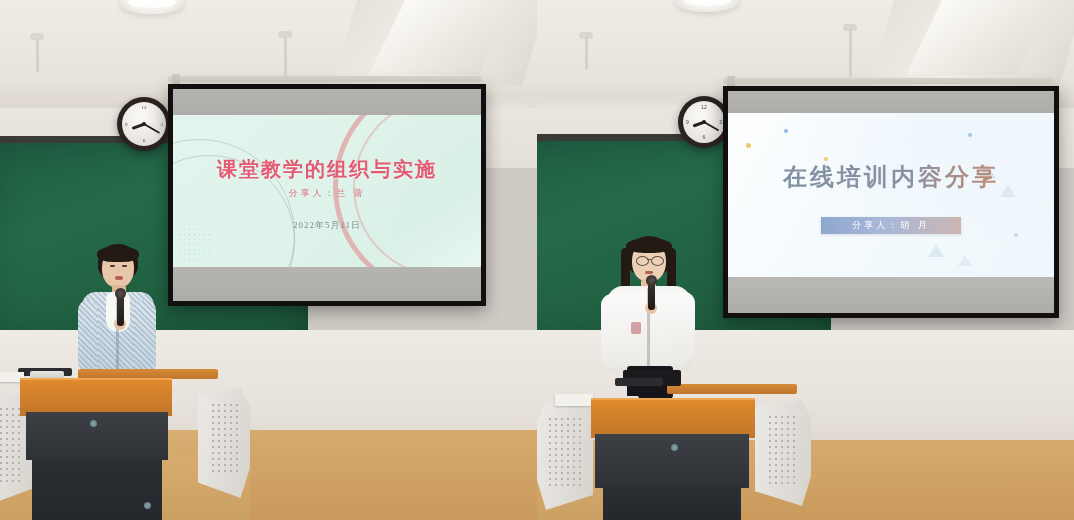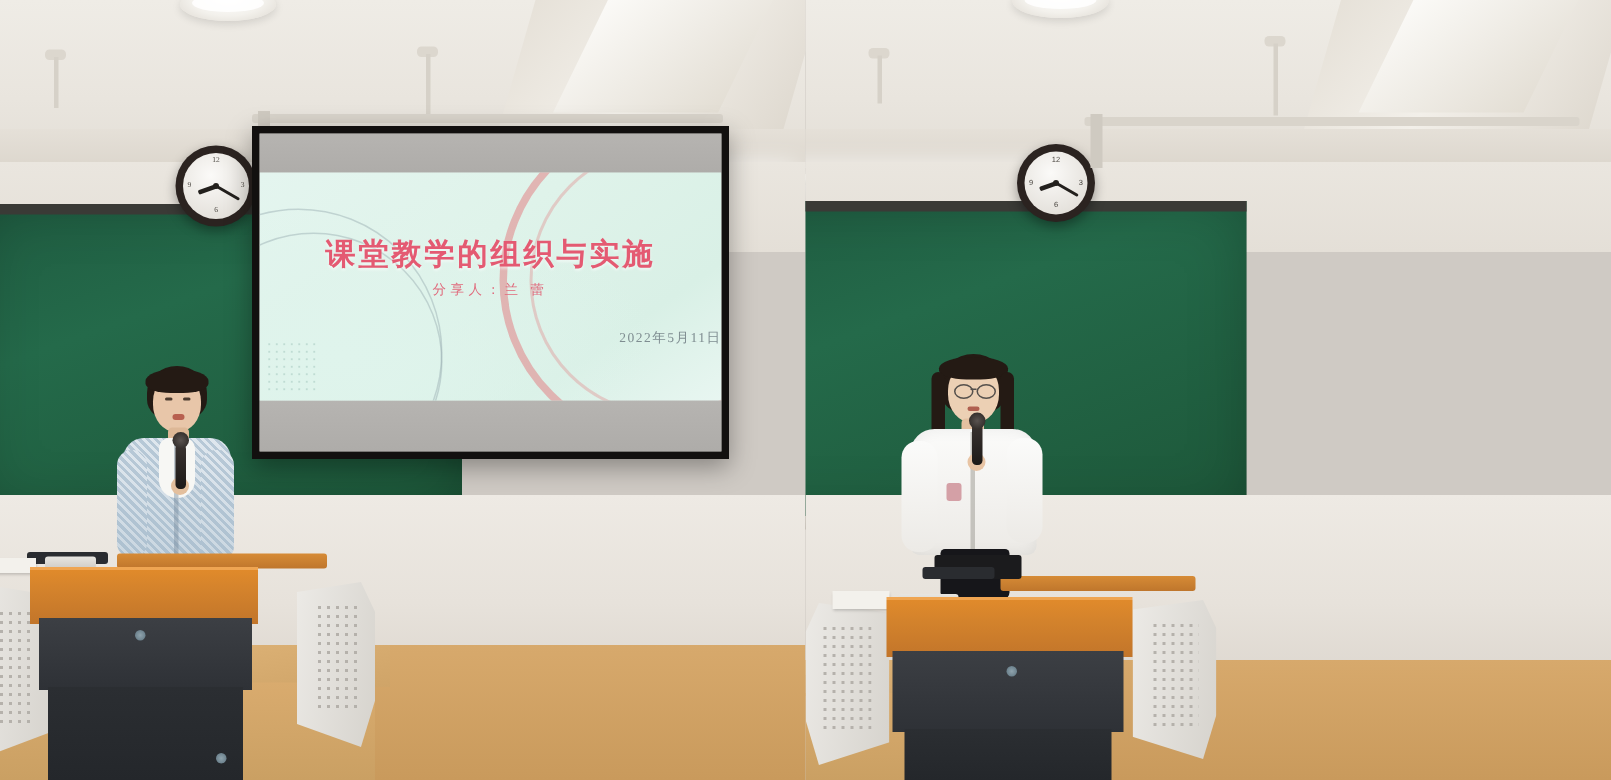--- a/index.html
+++ b/index.html
@@ -74,21 +74,21 @@
   
   .slide-mint{background:
      radial-gradient(ellipse at 18% 80%,#dff4ec 0%,rgba(223,244,236,0) 60%),
      linear-gradient(145deg,#e4f5ef 0%,#dff3ea 40%,#d9f0e6 75%,#e8f6f1 100%);}
   .arc{position:absolute;border-radius:50%;border:5px solid rgba(226,130,133,.55);}
   .arc-thin{position:absolute;border-radius:50%;border:1px solid rgba(150,170,175,.45);}
   .slide-title-1{position:absolute;width:100%;text-align:center;
     color:#e45a72;font-weight:700;letter-spacing:2px;
     text-shadow:0 1px 2px rgba(255,255,255,.6);}
   .slide-sub-1{position:absolute;width:100%;text-align:center;color:#e06a7c;letter-spacing:3px;}
-  .slide-date-1{position:absolute;width:100%;text-align:right;color:#7f8d91;letter-spacing:1px;}
+  .slide-date-1{position:absolute;width:100%;text-align:center;color:#7f8d91;letter-spacing:1px;}
   .dotgrid{position:absolute;opacity:.5;
     background-image:radial-gradient(#9fc4ba 0.8px,transparent 0.9px);
     background-size:5px 5px;}
 
   
   .slide-white{background:
      radial-gradient(ellipse at 78% 18%,#eef6fd 0%,rgba(238,246,253,0) 55%),
      linear-gradient(120deg,#fdfefe 0%,#f4fafd 45%,#eef7fc 100%);}
   .slide-title-2{position:absolute;width:100%;text-align:center;font-weight:700;letter-spacing:3px;}
   .badge-2{position:absolute;left:50%;transform:translateX(-50%);
@@ -277,20 +277,44 @@
         <div class="clock-tick" style="left:50%;bottom:3px;transform:translateX(-50%);">6</div>
         <div class="clock-tick" style="left:3px;top:50%;transform:translateY(-50%);">9</div>
         <div class="clock-hand" style="width:3px;height:12px;left:calc(50% - 1.5px);top:calc(50% - 12px);transform:rotate(250deg);"></div>
         <div class="clock-hand" style="width:2px;height:17px;left:calc(50% - 1px);top:calc(50% - 17px);transform:rotate(120deg);"></div>
         <div class="clock-center" style="left:calc(50% - 2px);top:calc(50% - 2px);"></div>
       </div>
     </div>
 
     <div class="screen-rail" style="left:186px;top:78px;width:330px;"></div>
     <div class="screen-mount" style="left:190px;top:76px;"></div>
+    <div class="screen-frame" style="left:186px;top:86px;width:326px;height:222px;">
+      <div class="screen-inner">
+        <div class="letterbox" style="top:0;height:22px;"></div>
+        <div class="letterbox" style="bottom:0;height:26px;"></div>
+
+        <div class="slide slide-white" style="top:22px;height:164px;">
+          <div class="confetti" style="left:18px;top:30px;width:5px;height:5px;background:#f0c86a;"></div>
+          <div class="confetti" style="left:56px;top:16px;width:4px;height:4px;background:#8fb8e0;"></div>
+          <div class="confetti" style="left:96px;top:44px;width:4px;height:4px;background:#f0c86a;"></div>
+          <div class="confetti" style="left:240px;top:20px;width:4px;height:4px;background:#9fc6e8;"></div>
+          <div class="confetti" style="left:286px;top:120px;width:4px;height:4px;background:#c9d8e8;"></div>
+          <div class="tri" style="left:250px;top:52px;border-width:0 9px 13px 9px;border-bottom-color:rgba(185,205,225,.5);"></div>
+          <div class="tri" style="left:272px;top:72px;border-width:0 8px 12px 8px;border-bottom-color:rgba(200,215,232,.45);"></div>
+          <div class="tri" style="left:200px;top:132px;border-width:0 8px 12px 8px;border-bottom-color:rgba(198,214,230,.45);"></div>
+          <div class="tri" style="left:230px;top:142px;border-width:0 7px 11px 7px;border-bottom-color:rgba(205,218,232,.4);"></div>
+
+          <div class="slide-title-2" style="top:48px;font-size:24px;
+               background:linear-gradient(90deg,#7d8fa8 0%,#8a93a0 55%,#c98a6a 88%);
+               -webkit-background-clip:text;background-clip:text;color:transparent;">在线培训内容分享</div>
+
+          <div class="badge-2" style="top:104px;width:140px;height:17px;font-size:9px;">分享人：胡 月</div>
+        </div>
+      </div>
+    </div>
 
     <div class="wall-lower"></div>
 
     <div class="floor" style="left:0;top:440px;width:537px;height:80px;"></div>
     <div class="platform-top" style="left:-60px;top:440px;width:200px;height:24px;"></div>
     <div class="platform" style="left:-60px;top:462px;width:190px;height:58px;"></div>
 
     <div class="person" style="left:58px;top:236px;width:110px;height:160px;">
       <div class="hair" style="left:32px;top:0;width:44px;height:40px;"></div>
       <div class="head" style="left:37px;top:6px;width:34px;height:40px;background:#ecd0b4;"></div>

